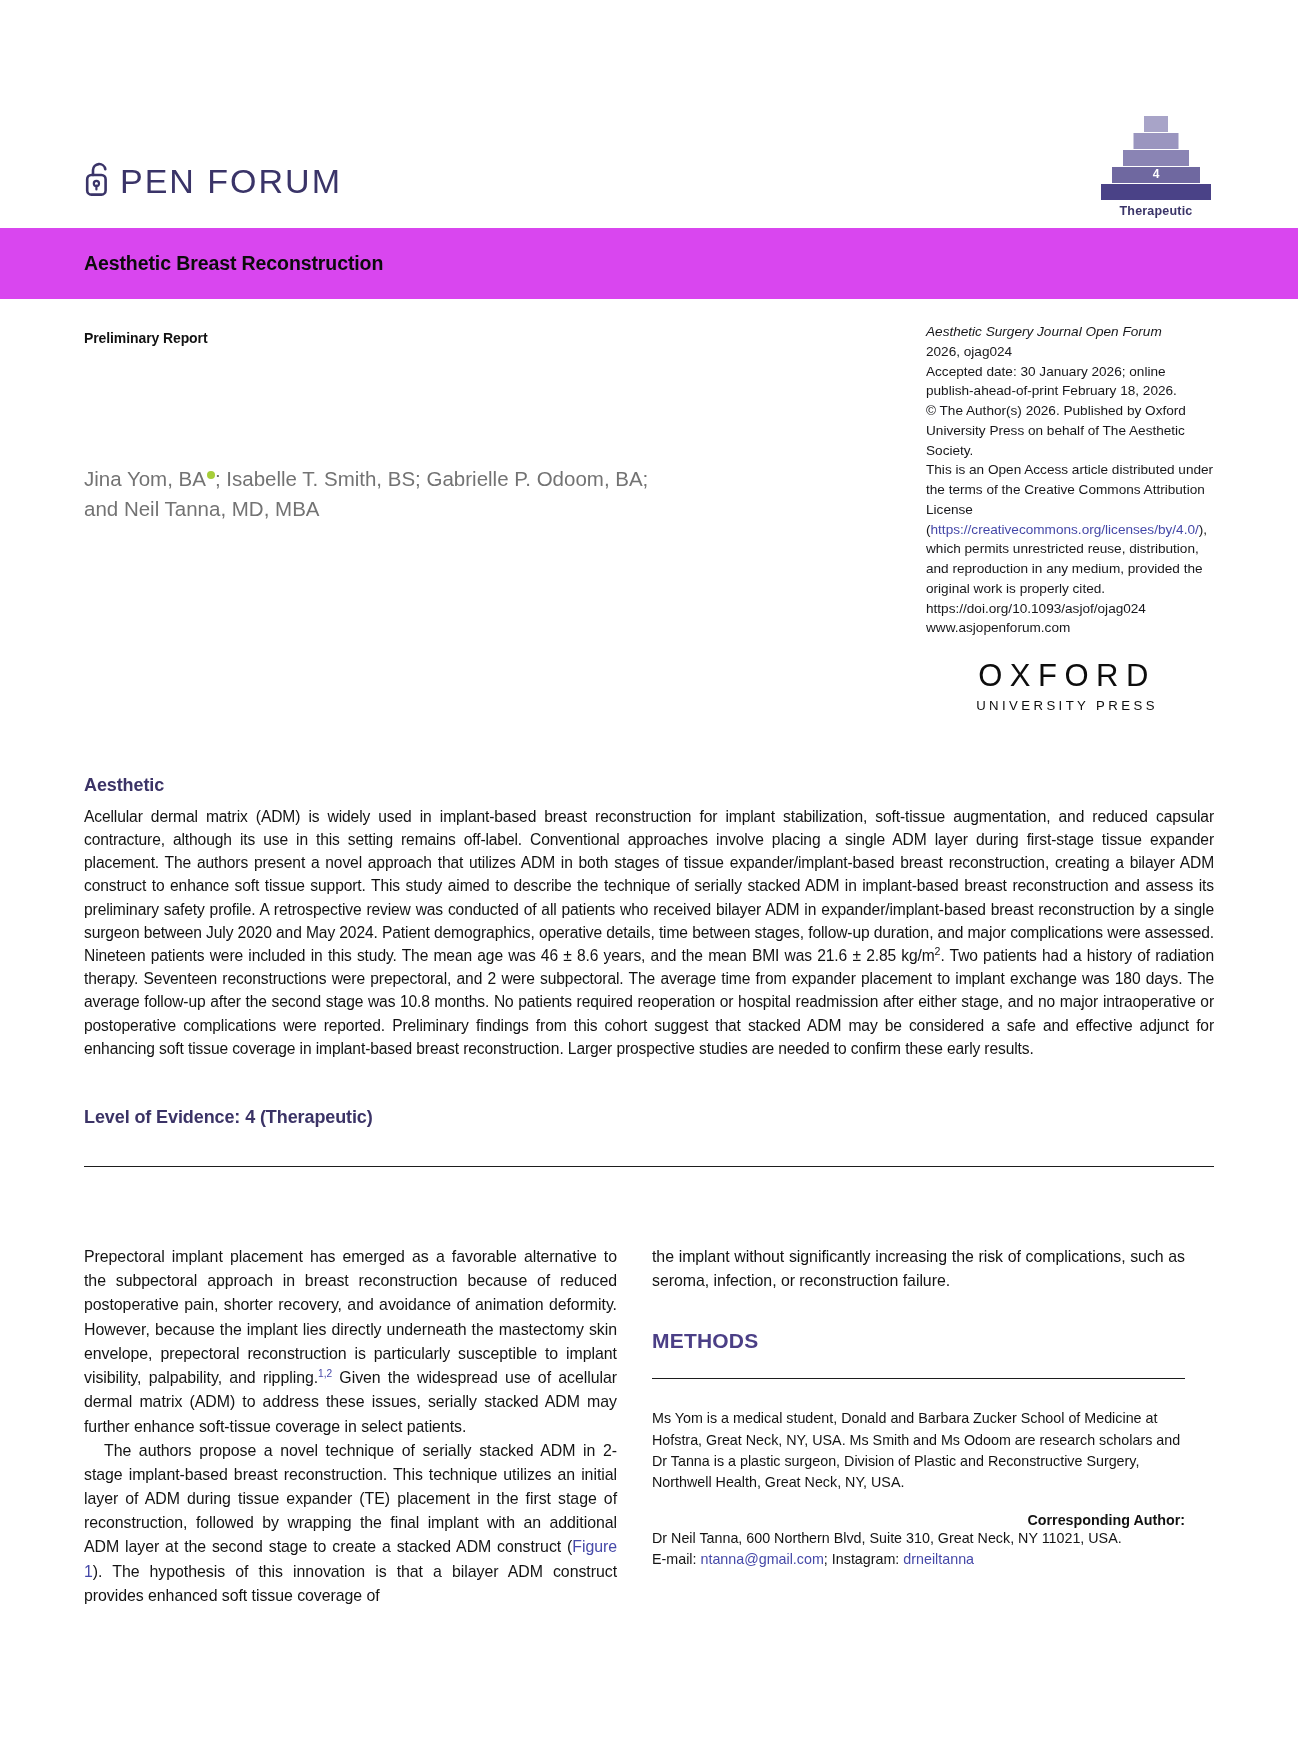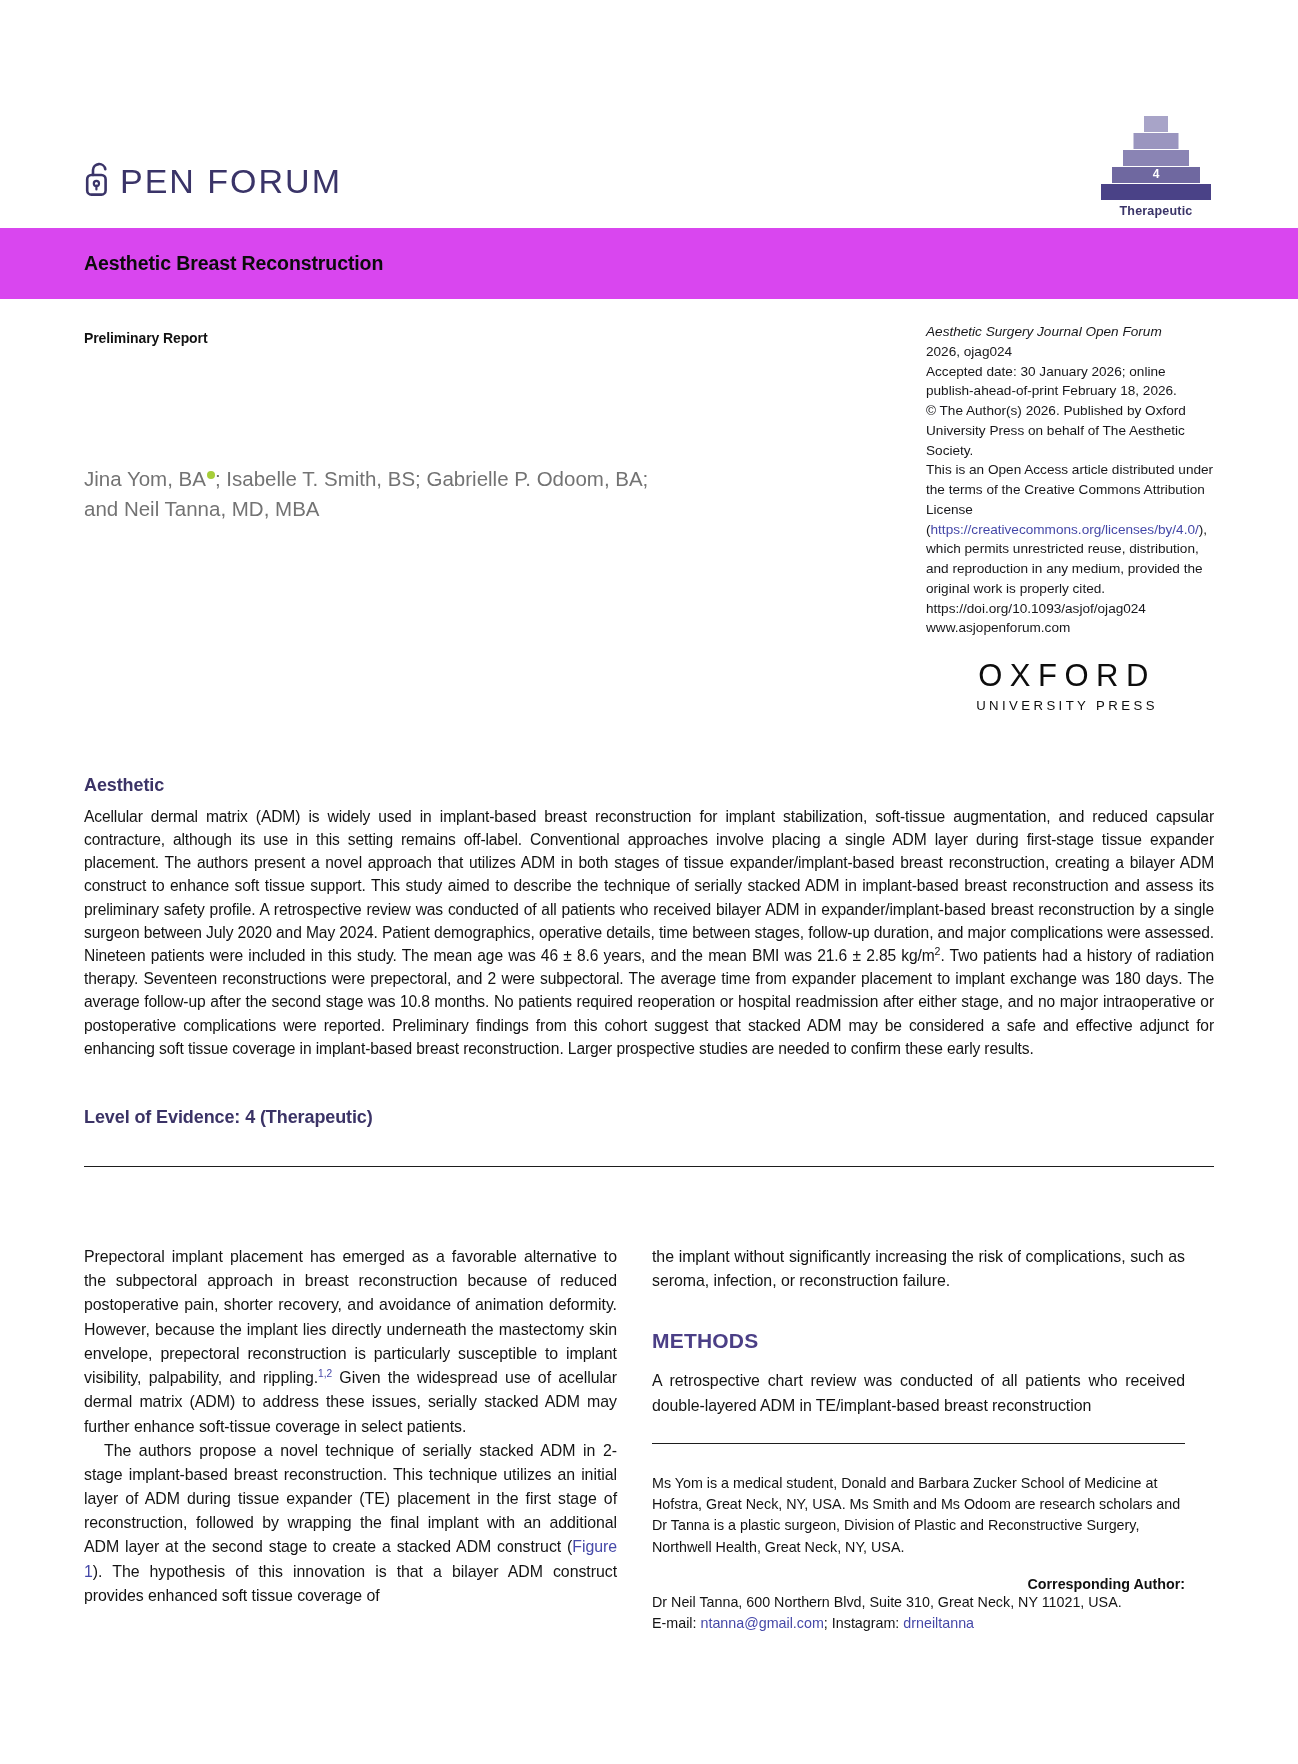--- a/index.html
+++ b/index.html
@@ -330,21 +330,20 @@
 
   <div class="cols">
     <div class="col">
       <p><span>Prepectoral implant placement has emerged as a favorable alternative to the subpectoral approach in breast reconstruction because of reduced postoperative pain, shorter recovery, and avoidance of animation deformity. However, because the implant lies directly underneath the mastectomy skin envelope, prepectoral reconstruction is particularly susceptible to implant visibility, palpability, and rippling.</span><sup class="cite">1,2</sup><span> Given the widespread use of acellular dermal matrix (ADM) to address these issues, serially stacked ADM may further enhance soft-tissue coverage in select patients.</span></p>
       <p><span>The authors propose a novel technique of serially stacked ADM in 2-stage implant-based breast reconstruction. This technique utilizes an initial layer of ADM during tissue expander (TE) placement in the first stage of reconstruction, followed by wrapping the final implant with an additional ADM layer at the second stage to create a stacked ADM construct (</span><span class="link">Figure 1</span><span>). The hypothesis of this innovation is that a bilayer ADM construct provides enhanced soft tissue coverage of</span></p>
     </div>
 
     <div class="col">
       <p>the implant without significantly increasing the risk of complications, such as seroma, infection, or reconstruction failure.</p>
       <div class="sec-heading">METHODS</div>
-      <p>A retrospective chart review was conducted of all patients who received double-layered ADM in TE/implant-based breast reconstruction</p>
 
       <div class="footnote-rule"></div>
       <div class="footnote">Ms Yom is a medical student, Donald and Barbara Zucker School of Medicine at Hofstra, Great Neck, NY, USA. Ms Smith and Ms Odoom are research scholars and Dr Tanna is a plastic surgeon, Division of Plastic and Reconstructive Surgery, Northwell Health, Great Neck, NY, USA.</div>
       <div class="corr-title">Corresponding Author:</div>
       <div class="corr-body">
         <span>Dr Neil Tanna, 600 Northern Blvd, Suite 310, Great Neck, NY 11021, USA.</span><br>
         <span>E-mail: </span><span class="link">ntanna@gmail.com</span><span>; Instagram: </span><span class="link">drneiltanna</span>
       </div>
     </div>
   </div>

